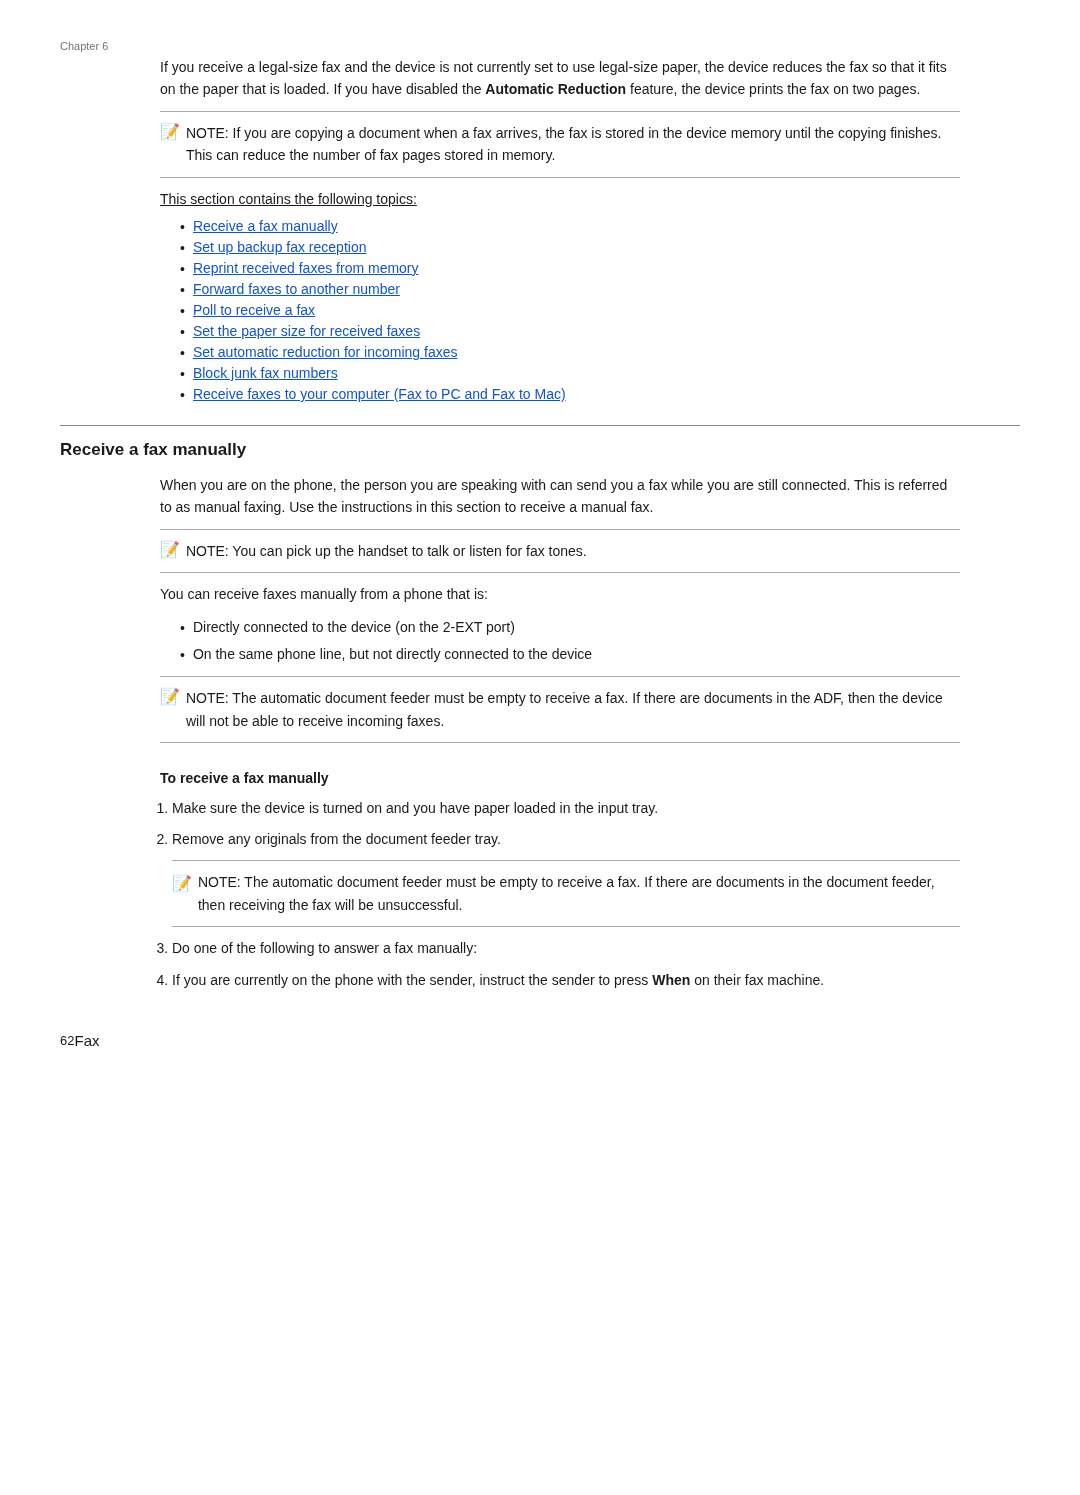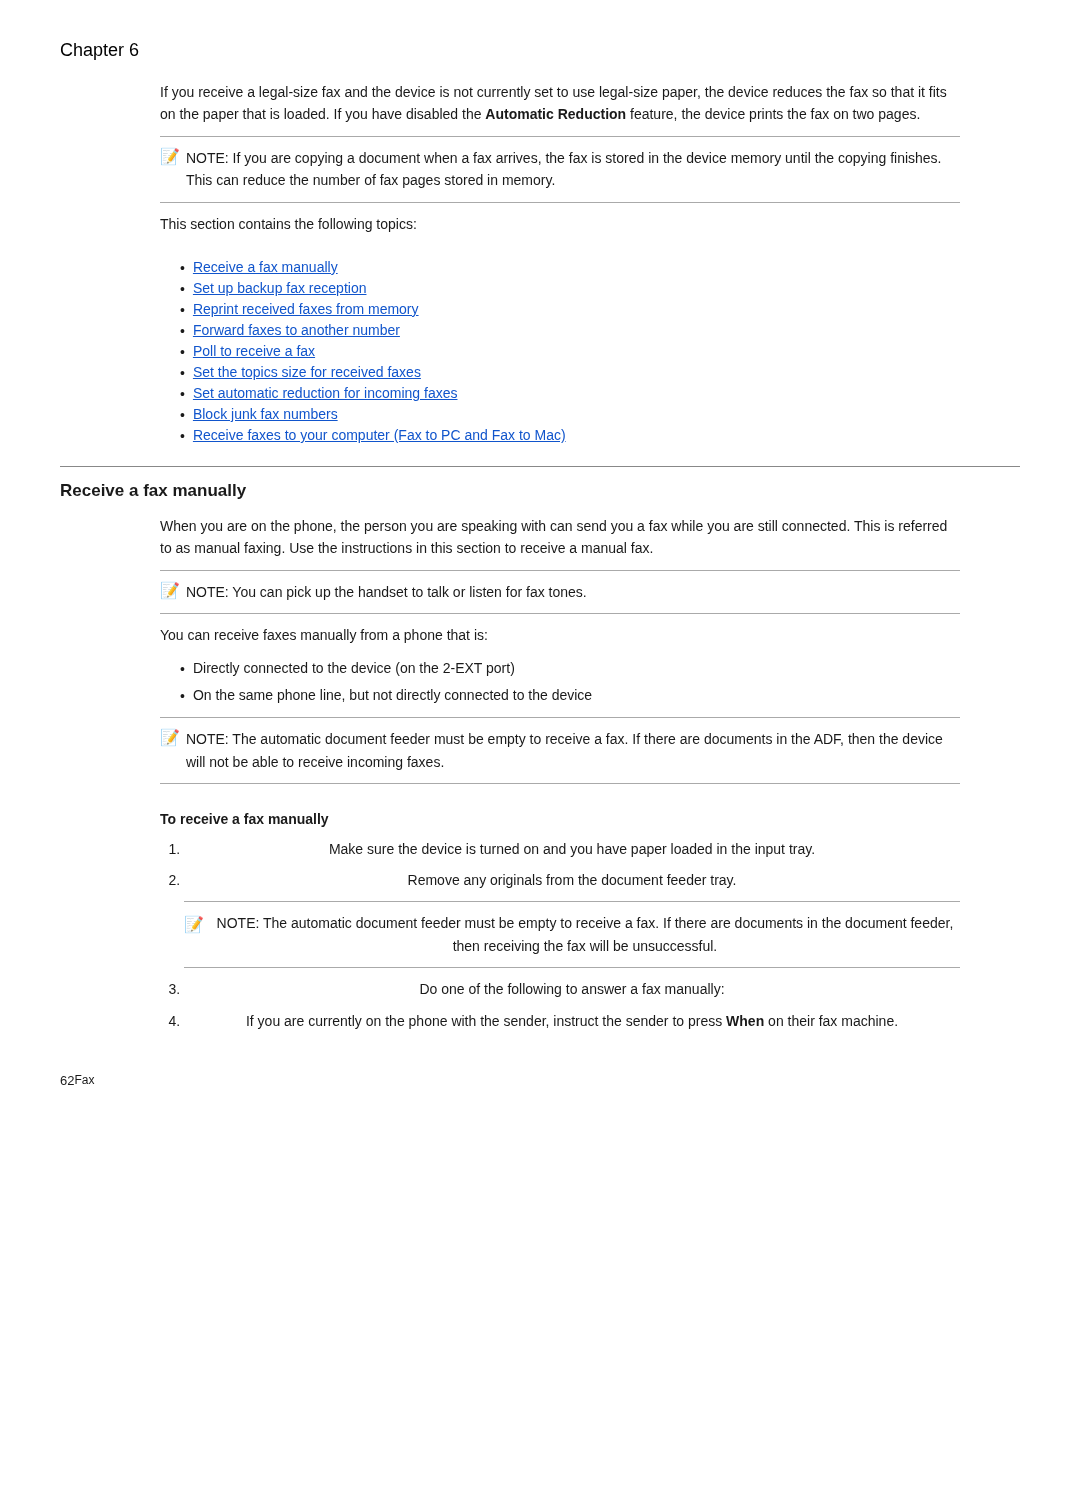--- a/index.html
+++ b/index.html
@@ -12,23 +12,23 @@
       font-size: 14px;
       color: #1a1a1a;
       background: #ffffff;
       width: 1080px;
       min-height: 1495px;
     }
     .page {
       padding: 40px 60px 60px 60px;
     }
     .chapter-header {
-      font-size: 18px;
-      color: #000000;
-      margin-bottom: 20px;
+      font-size: 11px;
+      color: #737373;
+      margin-bottom: 4px;
     }
     .content-block {
       margin-left: 100px;
       margin-right: 60px;
     }
     .section-heading {
       font-size: 17px;
       font-weight: bold;
       margin-bottom: 12px;
       margin-left: 0;
@@ -53,21 +53,22 @@
       margin-top: 0px;
       flex-shrink: 0;
     }
     .note-text {
       line-height: 1.6;
     }
     .note-label {
       font-weight: normal;
     }
     .topics-intro {
-      margin-bottom: 24px;
+      margin-bottom: 8px;
+      text-decoration: underline;
     }
     ul.topic-list {
       list-style: none;
       margin-left: 20px;
       margin-bottom: 20px;
     }
     ul.topic-list li {
       margin-bottom: 4px;
       display: flex;
       align-items: flex-start;
@@ -106,44 +107,43 @@
     }
     .bold {
       font-weight: bold;
     }
     .subsection-heading {
       font-weight: bold;
       margin-bottom: 8px;
       margin-top: 24px;
     }
     ol.steps {
-      margin-left: 24px;
+      margin-left: 12px;
       margin-bottom: 10px;
-      text-align: center;
     }
     ol.steps li {
       margin-bottom: 8px;
       line-height: 1.6;
     }
     .sub-bullet-block {
       margin-left: 20px;
       margin-top: 6px;
       margin-bottom: 6px;
     }
     .footer {
       display: flex;
       justify-content: flex-start;
       align-items: center;
       margin-top: 40px;
     }
     .footer-page {
       font-size: 13px;
     }
     .footer-label {
-      font-size: 12px;
+      font-size: 15px;
     }
     .receive-section {
       margin-top: 22px;
     }
   </style>
 </head>
 <body>
 
 <div class="page">
 
@@ -181,21 +181,21 @@
       <li>
           <a href="#">Reprint received faxes from memory</a>
         </li>
       <li>
           <a href="#">Forward faxes to another number</a>
         </li>
       <li>
           <a href="#">Poll to receive a fax</a>
         </li>
       <li>
-          <a href="#">Set the topics size for received faxes</a>
+          <a href="#">Set the paper size for received faxes</a>
         </li>
       <li>
           <a href="#">Set automatic reduction for incoming faxes</a>
         </li>
       <li>
           <a href="#">Block junk fax numbers</a>
         </li>
       <li>
           <a href="#">Receive faxes to your computer (Fax to PC and Fax to Mac)</a>
         </li>

